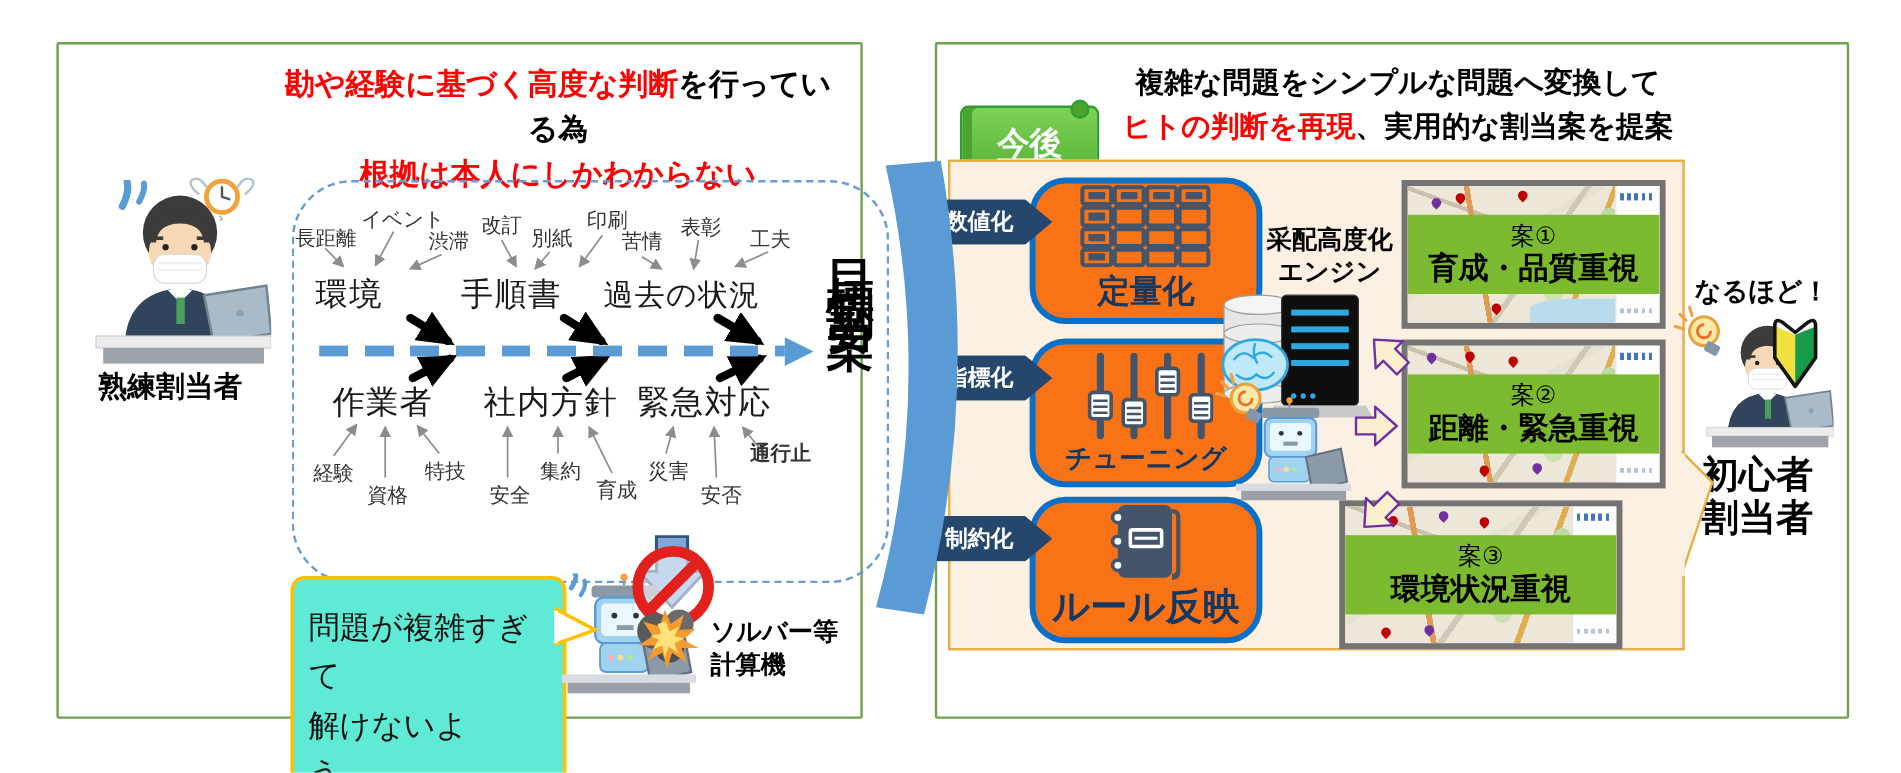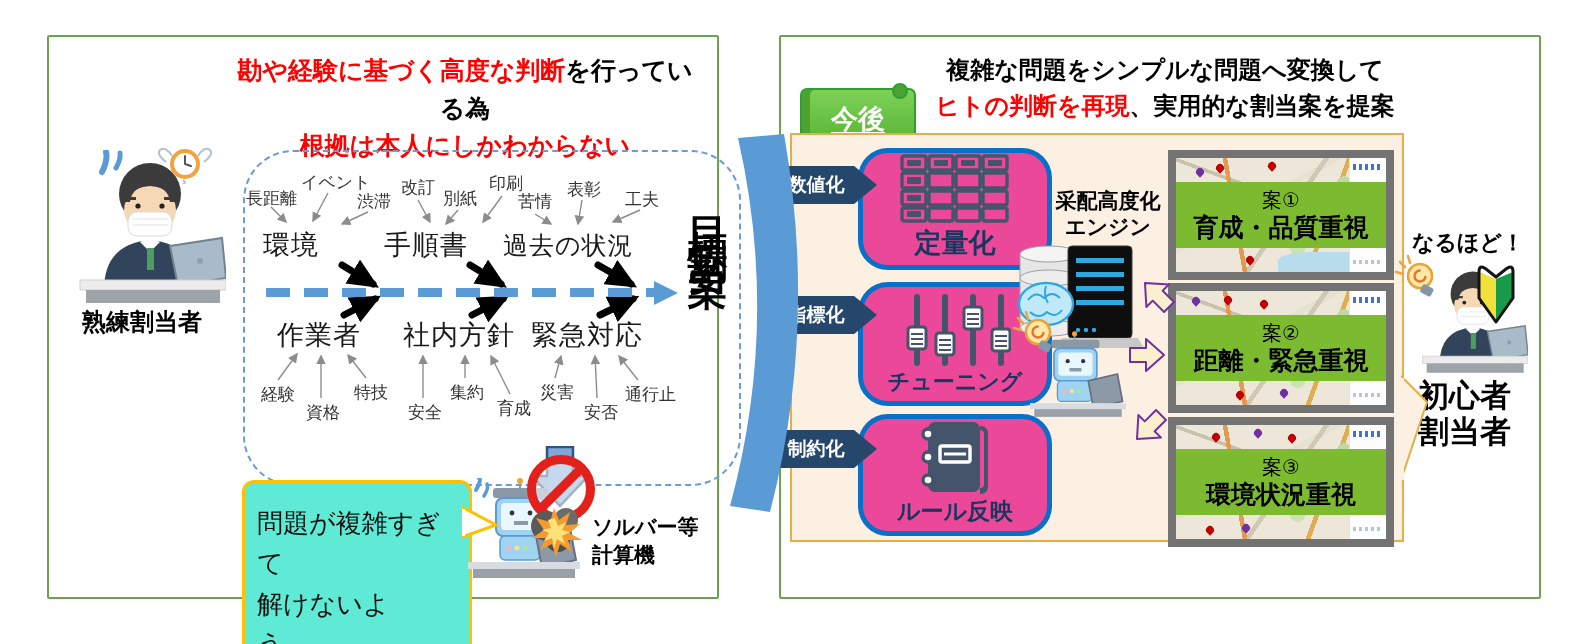--- a/index.html
+++ b/index.html
@@ -24,26 +24,26 @@
   .dash-head{position:absolute;width:0;height:0;border-top:12px solid transparent;
       border-bottom:12px solid transparent;border-left:24px solid #5B9BD5;}
   .goal{position:absolute;writing-mode:vertical-rl;font-size:40px;font-weight:900;color:#000;
         letter-spacing:12px;line-height:1;}
   .speech{position:absolute;background:#5eead4;border:3px solid #FFC000;border-radius:12px;
           font-size:26px;line-height:1.55;padding:20px 12px;z-index:6;}
   .lbl-b{position:absolute;font-weight:800;color:#000;white-space:nowrap;}
   .tag{position:absolute;width:104px;height:38px;background:#24476B;color:#fff;font-weight:800;font-size:19px;
        display:flex;align-items:center;justify-content:center;padding-right:18px;box-sizing:border-box;
        clip-path:polygon(0 0,78% 0,100% 50%,78% 100%,0 100%);z-index:4;}
-  .bluebox{position:absolute;background:#ec4899;border:5px solid #0A70C7;border-radius:30px;
+  .bluebox{position:absolute;background:#f97316;border:5px solid #0A70C7;border-radius:30px;
        display:flex;flex-direction:column;align-items:center;justify-content:flex-end;z-index:3;
        box-sizing:border-box;padding-bottom:4px;}
   .bluebox .lab{font-weight:800;color:#17375E;}
   .peach{position:absolute;background:#FCF0E3;border:2px solid #E7AE45;z-index:1;}
-  .planbox{position:absolute;border:8px solid #737373;background:#ECE7D8;overflow:hidden;z-index:3;}
+  .planbox{position:absolute;border:5px solid #737373;background:#ECE7D8;overflow:hidden;z-index:3;}
   .mapbg{position:absolute;inset:0;background-color:#ECE7D8;background-image:
       radial-gradient(circle 9px at 16% 30%,#BFD9A0 98%,transparent),
       radial-gradient(circle 8px at 58% 78%,#CDE2B2 98%,transparent),
       radial-gradient(circle 7px at 80% 22%,#BFD9A0 98%,transparent),
       linear-gradient(80deg,transparent 29%,#E09A52 29% 31%,transparent 31%),
       linear-gradient(-55deg,transparent 47%,#CFC8B4 47% 49%,transparent 49%),
       linear-gradient(20deg,transparent 58%,#C8C1AC 58% 60%,transparent 60%),
       linear-gradient(110deg,transparent 68%,#DFAD52 68% 70%,transparent 70%),
       linear-gradient(150deg,transparent 38%,#E6E2D2 38% 41%,transparent 41%);}
   .mapui{position:absolute;top:0;right:0;bottom:0;width:36px;background:#FDFDFD;border-left:1px solid #E3E3E3;}
@@ -167,21 +167,21 @@
   <span class="cat" style="left:403px;top:317px;">社内方針</span>
   <span class="cat" style="left:531px;top:317px;">緊急対応</span>
   <span class="factor" style="left:261px;top:383px;">経験</span>
   <span class="factor" style="left:306px;top:401px;">資格</span>
   <span class="factor" style="left:354px;top:381px;">特技</span>
   <span class="factor" style="left:408px;top:401px;">安全</span>
   <span class="factor" style="left:450px;top:381px;">集約</span>
   <span class="factor" style="left:497px;top:397px;">育成</span>
   <span class="factor" style="left:540px;top:381px;">災害</span>
   <span class="factor" style="left:584px;top:401px;">安否</span>
-  <span class="factor" style="left:625px;top:383px;">通行止</span>
+  <span class="factor" style="left:625px;top:366px;font-weight:bold;">通行止</span>
 
   <div class="goal" style="left:688px;top:186px;">目標割当案</div>
 
   <div class="speech" style="left:242px;top:480px;width:200px;">
     <div>問題が複雑すぎて</div>
     <div>解けないよう。。</div>
   </div>
   <svg class="abs" style="left:462px;top:503px;z-index:7;" width="38" height="40" viewBox="0 0 38 40">
     <path d="M0,4 L34,22 L0,34" fill="#FFF" stroke="#FFC000" stroke-width="3"></path>
     <rect x="-2" y="6" width="5" height="27" fill="#FFF"></rect>
@@ -318,21 +318,21 @@
       <path d="M70,6 q8,0 8,8 l0,52 q0,8 -8,8 l0,-6 q4,0 4,-4 l0,-50 q0,-4 -4,-4 Z" fill="#44546A"></path>
       <rect x="18" y="2" width="52" height="70" rx="7" fill="#44546A"></rect>
       <rect x="30" y="26" width="30" height="16" rx="2" fill="none" stroke="#FFF" stroke-width="3.4"></rect>
       <line x1="34" y1="34" x2="56" y2="34" stroke="#FFF" stroke-width="3"></line>
       <g fill="#FFF" stroke="#44546A" stroke-width="3.4">
         <circle cx="18" cy="14" r="5"></circle>
           <circle cx="18" cy="37" r="5"></circle>
           <circle cx="18" cy="60" r="5"></circle>
       </g>
     </svg>
-    <span class="lab" style="font-size:23px;">ルール反映</span>
+    <span class="lab" style="font-size:31px;">ルール反映</span>
   </div>
 
   <div class="lbl-b" style="left:1040px;top:188px;width:136px;text-align:center;font-size:21px;line-height:1.25;z-index:3;">
     <div>采配高度化</div>
     <div>エンジン</div>
   </div>
   <svg class="abs" style="left:1016px;top:238px;z-index:3;" width="128" height="112" viewBox="0 0 128 112">
     <g>
       <rect x="4" y="16" width="58" height="74" fill="#E6E6E6" stroke="#9E9E9E"></rect>
       <ellipse cx="33" cy="16" rx="29" ry="8" fill="#F4F4F4" stroke="#9E9E9E"></ellipse>
@@ -415,21 +415,21 @@
       <span class="pin red" style="left:84px;top:9px;"></span>
     <span class="pin pur" style="left:16px;top:6px;"></span>
       <span class="pin red" style="left:60px;bottom:6px;"></span>
     <span class="pin pur" style="left:104px;bottom:8px;"></span>
     <div class="mapui"></div>
     <div class="planband">
       <span class="planno">案②</span>
       <span class="plantitle">距離・緊急重視</span>
     </div>
   </div>
-  <div class="planbox" style="left:1168px;top:417px;width:210px;height:114px;">
+  <div class="planbox" style="left:1116px;top:417px;width:210px;height:114px;padding-left:16px;">
     <div class="mapbg"></div>
     <span class="pin red" style="left:36px;top:8px;"></span>
       <span class="pin pur" style="left:78px;top:4px;"></span>
     <span class="pin red" style="left:112px;top:9px;"></span>
       <span class="pin pur" style="left:66px;bottom:7px;"></span>
     <span class="pin red" style="left:30px;bottom:5px;"></span>
     <div class="mapui"></div>
     <div class="planband">
       <span class="planno">案③</span>
       <span class="plantitle">環境状況重視</span>

